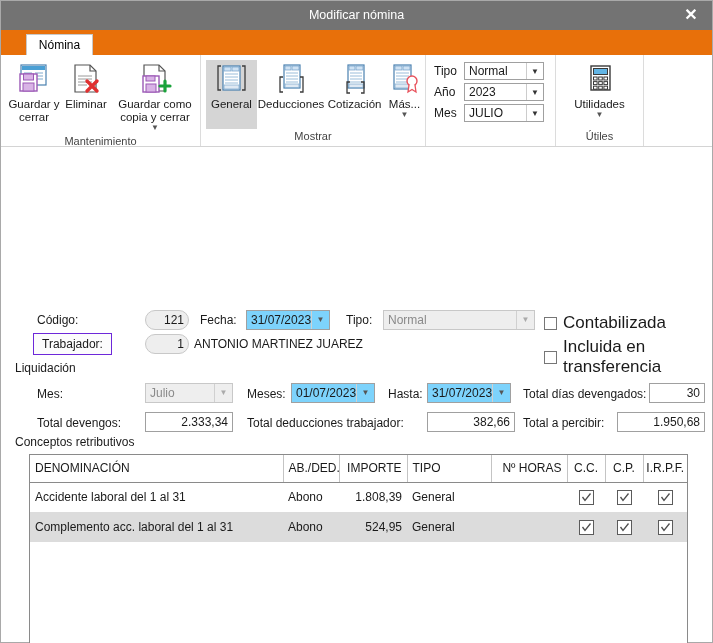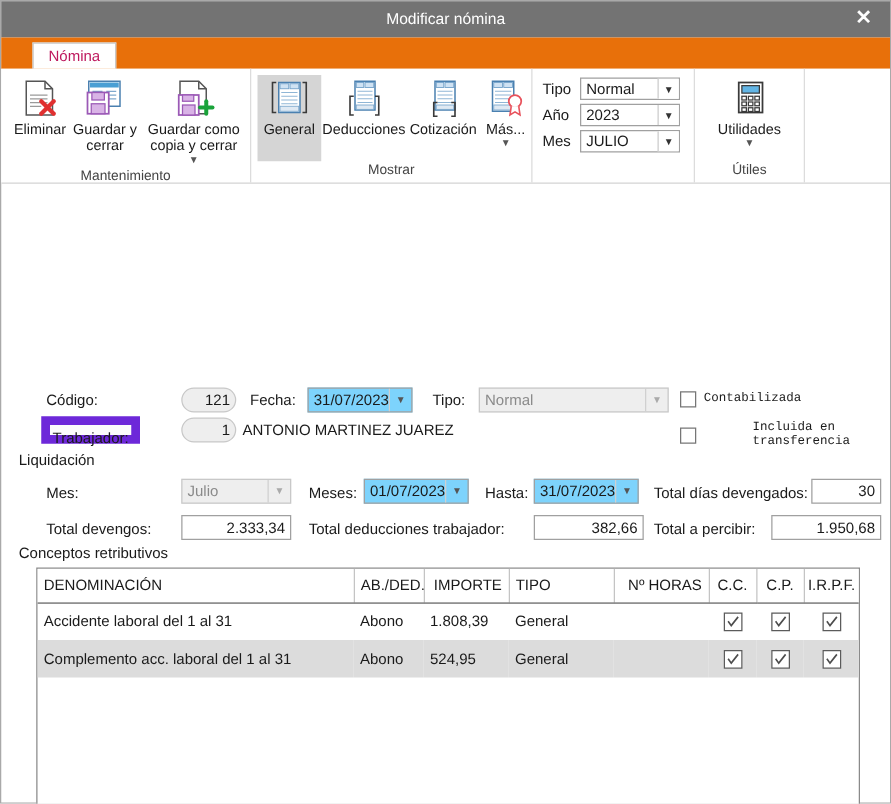--- a/index.html
+++ b/index.html
@@ -68,21 +68,21 @@
     top: 4px;
     width: 67px;
     height: 21px;
     background: #ffffff;
     border: 1px solid #c8c8c8;
     border-bottom: none;
     box-sizing: border-box;
     text-align: center;
     line-height: 20px;
     font-size: 12px;
-    color: #be185d;
+    color: #000000;
     cursor: pointer;
   }
 
   
   .ribbon {
     height: 91px;
     background: #ffffff;
     border-bottom: 1px solid #d4d4d4;
     display: flex;
     flex: none;
@@ -196,41 +196,41 @@
   .datebox .dv { flex: 1; padding-left: 4px; }
   .datebox .da {
     width: 17px; height: 100%;
     display: flex; align-items: center; justify-content: center;
     border-left: 1px solid #d0d0d0;
   }
   .datebox.disabled { background: #eeeeee; border-color: #c8c8c8; color: #8a8a8a; }
   .datebox.disabled .dv { color: #8a8a8a; }
 
   .btnlike {
-    border: 7px solid #6d28d9;
+    border: 1px solid #6d28d9;
     background: #fcfcfc;
     box-sizing: border-box;
     height: 22px;
     line-height: 20px;
     text-align: center;
     font-size: 12px;
     cursor: pointer;
     color: #1a1a1a;
   }
 
   .cbrow { display: flex; align-items: center; cursor: pointer; }
   .cbox {
     width: 13px; height: 13px;
     border: 1px solid #767676;
     background: #ffffff;
     box-sizing: border-box;
     margin-right: 6px;
     flex: none;
   }
-  .cbrow .cbtext { font-size: 10px; font-family: Liberation Mono, monospace; }
+  .cbrow .cbtext { font-size: 17px; }
 
   .plaintext { font-size: 12px; color: #1a1a1a; white-space: nowrap; }
 
   
   .grid {
     position: absolute;
     left: 28px;
     top: 307px;
     width: 659px;
     height: 266px;
@@ -261,21 +261,21 @@
   table.g th.c { text-align: center; padding: 0 2px; }
   table.g th:last-child { border-right: none; }
   table.g td {
     height: 30px;
     padding: 0 5px;
     border: none;
     box-sizing: border-box;
     color: #1a1a1a;
     white-space: nowrap;
   }
-  table.g td.r { text-align: left; }
+  table.g td.r { text-align: right; }
   table.g td.c { text-align: center; padding: 0; }
   table.g tr.alt td { background: #dcdcdc; }
 
   .gcheck {
     display: inline-block;
     width: 13px; height: 13px;
     border: 1px solid #5b5b5b;
     background: #ffffff;
     position: relative;
     vertical-align: middle;
@@ -293,60 +293,60 @@
   </div>
 
   <div class="tabstrip">
     <div class="tab">Nómina</div>
   </div>
 
   <div class="ribbon">
 
     <div class="rgroup" style="width:199px">
       <div class="rgroup-body" style="padding-left:6px">
-
-        <div class="bigbtn" style="width:50px">
-          <span class="icon">
-            <svg width="30" height="32" viewBox="0 0 30 32">
-              <path d="M4 2 H19 L25 8 V29 H4 Z" fill="#ffffff" stroke="#555555" stroke-width="1.2"></path>
-              <path d="M19 2 L19 8 L25 8" fill="none" stroke="#555555" stroke-width="1.2"></path>
-              <g stroke="#9a9a9a" stroke-width="1">
-                <line x1="7" y1="13" x2="21" y2="13"></line>
-                <line x1="7" y1="16" x2="21" y2="16"></line>
-                <line x1="7" y1="19" x2="21" y2="19"></line>
-                <line x1="7" y1="22" x2="16" y2="22"></line>
-              </g>
-              <g stroke="#e03030" stroke-width="3.4" stroke-linecap="round">
-                <line x1="16" y1="18" x2="26" y2="28"></line>
-                <line x1="26" y1="18" x2="16" y2="28"></line>
-              </g>
-            </svg>
-          </span>
-          <span class="lbl">Eliminar</span>
-        </div>
 
         <div class="bigbtn" style="width:54px">
           <span class="icon">
             <svg width="34" height="32" viewBox="0 0 34 32">
               <rect x="4" y="2" width="25" height="20" fill="#ffffff" stroke="#4a80b0" stroke-width="1.2"></rect>
               <rect x="5" y="3" width="23" height="4" fill="#4a9fd4"></rect>
               <g stroke="#7fa9cd" stroke-width="1">
                 <line x1="7" y1="10" x2="15" y2="10"></line>
                 <line x1="7" y1="13" x2="15" y2="13"></line>
                 <line x1="7" y1="16" x2="15" y2="16"></line>
                 <line x1="18" y1="10" x2="26" y2="10"></line>
                 <line x1="18" y1="13" x2="26" y2="13"></line>
                 <line x1="18" y1="16" x2="26" y2="16"></line>
               </g>
               <rect x="3" y="11" width="17" height="17" fill="#ffffff" stroke="#9b59b6" stroke-width="1.4"></rect>
               <rect x="6.5" y="11" width="10" height="6" fill="#d9b3e6" stroke="#9b59b6" stroke-width="1"></rect>
               <rect x="6" y="20" width="11" height="8" fill="#d9b3e6" stroke="#9b59b6" stroke-width="1"></rect>
             </svg>
           </span>
           <span class="lbl">Guardar y cerrar</span>
+        </div>
+
+        <div class="bigbtn" style="width:50px">
+          <span class="icon">
+            <svg width="30" height="32" viewBox="0 0 30 32">
+              <path d="M4 2 H19 L25 8 V29 H4 Z" fill="#ffffff" stroke="#555555" stroke-width="1.2"></path>
+              <path d="M19 2 L19 8 L25 8" fill="none" stroke="#555555" stroke-width="1.2"></path>
+              <g stroke="#9a9a9a" stroke-width="1">
+                <line x1="7" y1="13" x2="21" y2="13"></line>
+                <line x1="7" y1="16" x2="21" y2="16"></line>
+                <line x1="7" y1="19" x2="21" y2="19"></line>
+                <line x1="7" y1="22" x2="16" y2="22"></line>
+              </g>
+              <g stroke="#e03030" stroke-width="3.4" stroke-linecap="round">
+                <line x1="16" y1="18" x2="26" y2="28"></line>
+                <line x1="26" y1="18" x2="16" y2="28"></line>
+              </g>
+            </svg>
+          </span>
+          <span class="lbl">Eliminar</span>
         </div>
 
         <div class="bigbtn" style="width:88px">
           <span class="icon">
             <svg width="34" height="32" viewBox="0 0 34 32">
               <path d="M6 2 H21 L27 8 V28 H6 Z" fill="#ffffff" stroke="#555555" stroke-width="1.2"></path>
               <path d="M21 2 L21 8 L27 8" fill="none" stroke="#555555" stroke-width="1.2"></path>
               <rect x="5" y="13" width="16" height="16" fill="#ffffff" stroke="#9b59b6" stroke-width="1.4"></rect>
               <rect x="8" y="13" width="9" height="5" fill="#d9b3e6" stroke="#9b59b6" stroke-width="1"></rect>
               <rect x="8" y="21" width="10" height="8" fill="#d9b3e6" stroke="#9b59b6" stroke-width="1"></rect>
@@ -535,21 +535,21 @@
 
     <div class="fld cbrow" style="left:543px; top:166px;">
       <span class="cbox"></span>
       <span class="cbtext">Contabilizada</span>
     </div>
 
     <div class="fld btnlike" style="left:32px; top:186px; width:79px;">Trabajador:</div>
     <div class="fld inp readonly" style="left:144px; top:187px; width:44px;">1</div>
     <span class="fld plaintext" style="left:193px; top:190px;">ANTONIO MARTINEZ JUAREZ</span>
 
-    <div class="fld cbrow" style="left:543px; top:190px;gap:39px;">
+    <div class="fld cbrow" style="left:543px; top:190px;">
       <span class="cbox"></span>
       <span class="cbtext">Incluida en transferencia</span>
     </div>
 
     <span class="fld lab" style="left:14px; top:214px;">Liquidación</span>
 
     <span class="fld lab" style="left:36px; top:240px;">Mes:</span>
     <div class="fld datebox disabled" style="left:144px; top:236px; width:88px;">
       <span class="dv">Julio</span>
       <span class="da">

